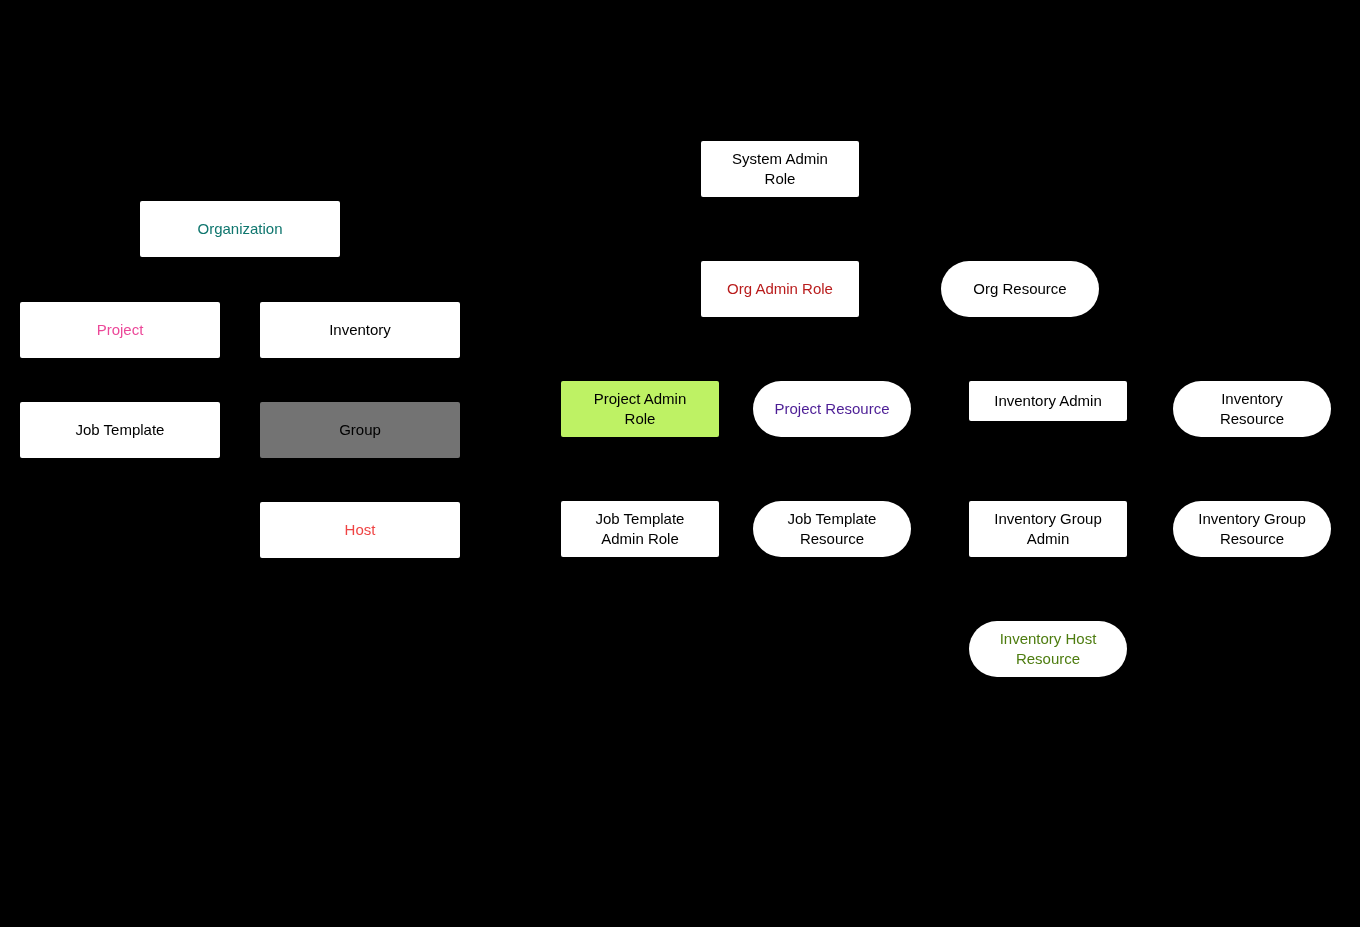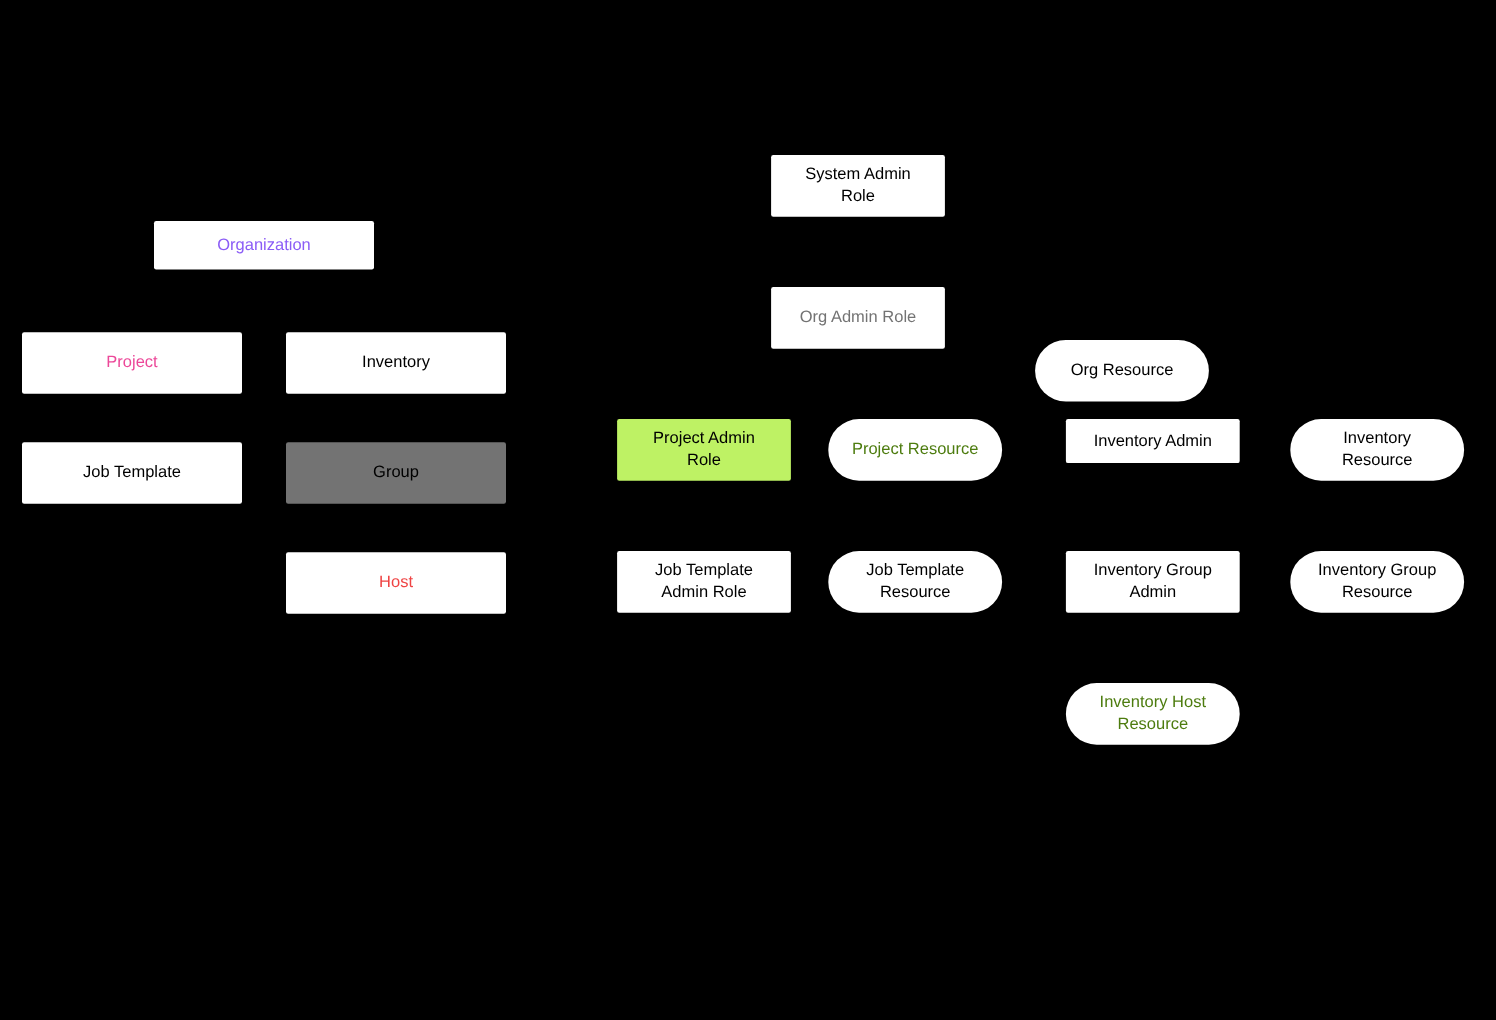--- a/index.html
+++ b/index.html
@@ -33,33 +33,33 @@
     border-radius: 2px;
   }
   .node.pill {
     border-radius: 999px;
   }
 </style>
 </head>
 <body>
 
 <div id="canvas">
-    <div class="node rect" style="left: 140px; top: 201px; width: 200px; height: 44px; background: rgb(255, 255, 255); color: #8b5cf6;">Organization</div>
+    <div class="node rect" style="left: 140px; top: 201px; width: 200px; height: 56px; background: rgb(255, 255, 255); color: #0f766e;">Organization</div>
     <div class="node rect" style="left: 20px; top: 302px; width: 200px; height: 56px; background: rgb(255, 255, 255); color: #ec4899;">Project</div>
     <div class="node rect" style="left: 260px; top: 302px; width: 200px; height: 56px; background: rgb(255, 255, 255); color: rgb(0, 0, 0);">Inventory</div>
     <div class="node rect" style="left: 20px; top: 402px; width: 200px; height: 56px; background: rgb(255, 255, 255); color: rgb(0, 0, 0);">Job Template</div>
     <div class="node rect" style="left: 260px; top: 402px; width: 200px; height: 56px; background: #737373; color: rgb(0, 0, 0);">Group</div>
     <div class="node rect" style="left: 260px; top: 502px; width: 200px; height: 56px; background: rgb(255, 255, 255); color: #ef4444;">Host</div>
     <div class="node rect" style="left: 701px; top: 141px; width: 158px; height: 56px; background: rgb(255, 255, 255); color: rgb(0, 0, 0);">System Admin
 Role</div>
-    <div class="node rect" style="left: 701px; top: 261px; width: 158px; height: 56px; background: rgb(255, 255, 255); color: #737373;">Org Admin Role</div>
-    <div class="node pill" style="left: 941px; top: 261px; width: 158px; height: 56px; background: rgb(255, 255, 255); color: rgb(0, 0, 0); margin-top: 48px;">Org Resource</div>
+    <div class="node rect" style="left: 701px; top: 261px; width: 158px; height: 56px; background: rgb(255, 255, 255); color: #b91c1c;">Org Admin Role</div>
+    <div class="node pill" style="left: 941px; top: 261px; width: 158px; height: 56px; background: rgb(255, 255, 255); color: rgb(0, 0, 0);">Org Resource</div>
     <div class="node rect" style="left: 561px; top: 381px; width: 158px; height: 56px; background: #bef264; color: rgb(0, 0, 0);">Project Admin
 Role</div>
-    <div class="node pill" style="left: 753px; top: 381px; width: 158px; height: 56px; background: rgb(255, 255, 255); color: #4d7c0f;">Project Resource</div>
+    <div class="node pill" style="left: 753px; top: 381px; width: 158px; height: 56px; background: rgb(255, 255, 255); color: #4c1d95;">Project Resource</div>
     <div class="node rect" style="left: 969px; top: 381px; width: 158px; height: 40px; background: rgb(255, 255, 255); color: rgb(0, 0, 0);">Inventory Admin</div>
     <div class="node pill" style="left: 1173px; top: 381px; width: 158px; height: 56px; background: rgb(255, 255, 255); color: rgb(0, 0, 0);">Inventory
 Resource</div>
     <div class="node rect" style="left: 561px; top: 501px; width: 158px; height: 56px; background: rgb(255, 255, 255); color: rgb(0, 0, 0);">Job Template
 Admin Role</div>
     <div class="node pill" style="left: 753px; top: 501px; width: 158px; height: 56px; background: rgb(255, 255, 255); color: rgb(0, 0, 0);">Job Template
 Resource</div>
     <div class="node rect" style="left: 969px; top: 501px; width: 158px; height: 56px; background: rgb(255, 255, 255); color: rgb(0, 0, 0);">Inventory Group
 Admin</div>
     <div class="node pill" style="left: 1173px; top: 501px; width: 158px; height: 56px; background: rgb(255, 255, 255); color: rgb(0, 0, 0);">Inventory Group

